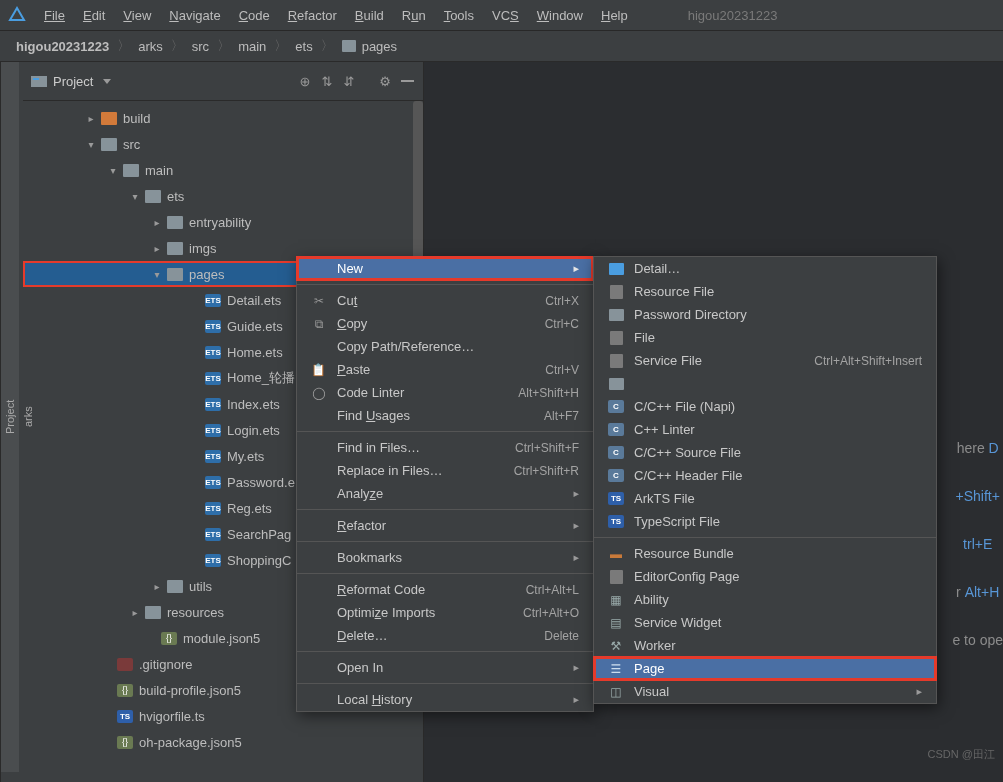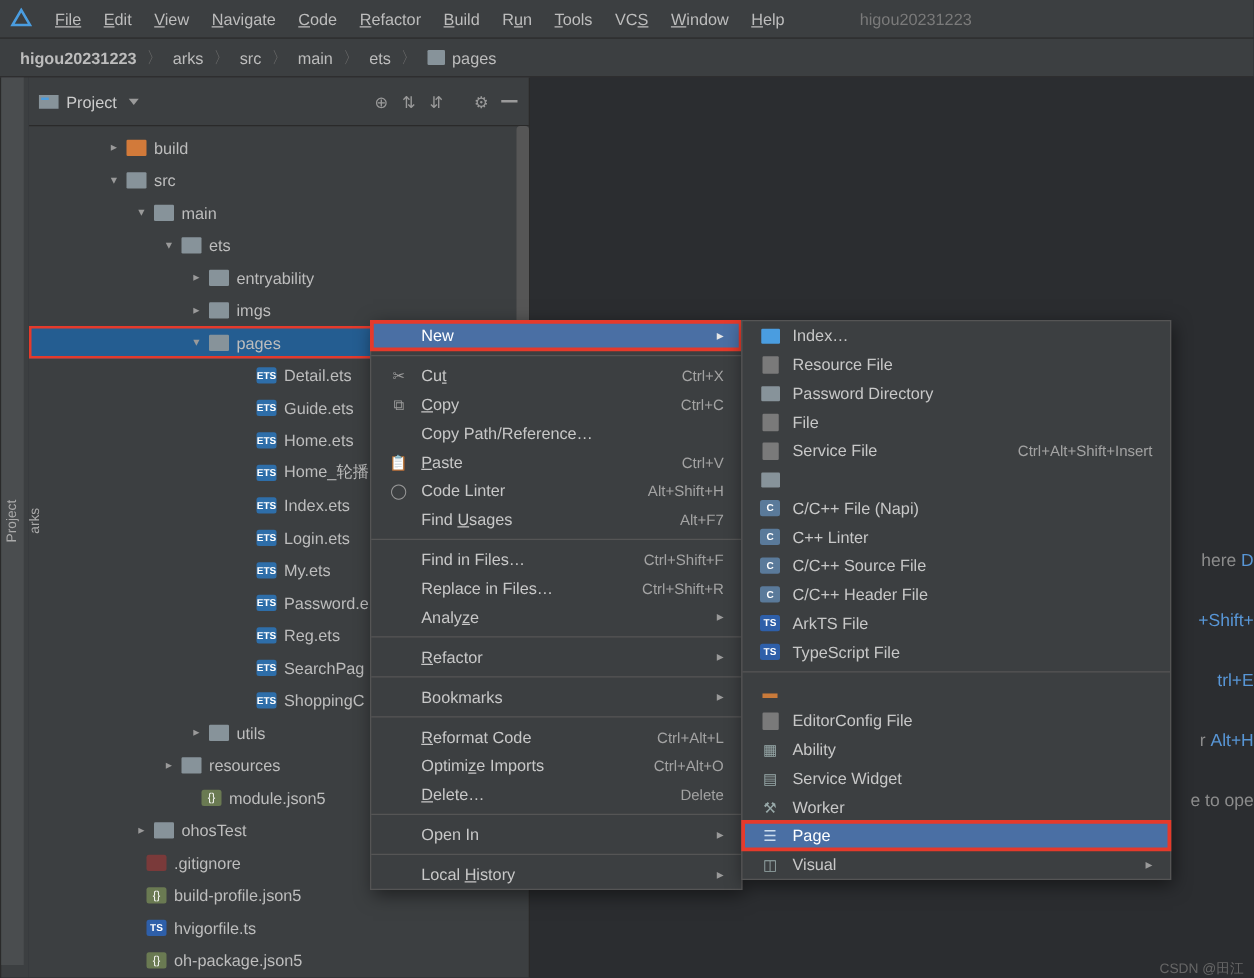--- a/index.html
+++ b/index.html
@@ -31,39 +31,39 @@
   .arw.col::before{content:"▸"}
   .arw.none::before{content:""}
   .fold{width:16px;height:13px;background:#87939a;border-radius:1px;margin-right:6px}
   .fold.or{background:#d27a3a}
   .ets{width:16px;height:13px;background:#2e6ea9;border-radius:2px;margin-right:6px;font-size:8px;color:#fff;display:flex;align-items:center;justify-content:center;font-weight:bold}
   .json{width:16px;height:13px;background:#6a7a52;border-radius:2px;margin-right:6px;font-size:9px;color:#fff;display:flex;align-items:center;justify-content:center}
   .ts{width:16px;height:13px;background:#2e5fa9;border-radius:2px;margin-right:6px;font-size:8px;color:#fff;display:flex;align-items:center;justify-content:center;font-weight:bold}
   .git{width:16px;height:13px;background:#7a3a3a;border-radius:2px;margin-right:6px}
   .editor{flex:1;background:#2b2d30;position:relative;color:#8c8c8c;font-size:14px}
   .edtxt{position:absolute;right:0;top:362px;line-height:48px}
-  .edtxt .ln{white-space:nowrap;text-align:right}
+  .edtxt .ln{white-space:nowrap;text-align:center}
   .edtxt .kb{color:#5896d6;font-weight:500}
   .ctx{position:absolute;background:#3c3f41;border:1px solid #555;box-shadow:2px 4px 14px rgba(0,0,0,.5);font-size:13px;color:#c8c8c8}
   .ctx1{left:296px;top:256px;width:296px}
   .ctx2{left:593px;top:256px;width:342px}
   .cr{display:flex;align-items:center;height:23px;padding:0 14px;gap:10px}
   .cr.hov{background:#4a6fa4;color:#fff}
   .cr .lab{flex:1}
   .cr .lab u{text-decoration:underline}
   .cr .sc{color:#a3a3a3;font-size:12px}
   .cr .sub{color:#9a9a9a;font-size:11px}
   .cr.hov .sub{color:#e6e6e6}
   .sep{height:1px;background:#555;margin:4px 0}
   .cic{width:16px;height:14px;display:flex;align-items:center;justify-content:center;font-size:12px;color:#9a9a9a}
   .cr.hov .cic{color:#fff}
   .cfold{width:15px;height:12px;background:#87939a;border-radius:1px}
   .ccfile{width:13px;height:14px;background:#7a7a7a;border-radius:1px}
   .hl-red{outline:3px solid #e53a2b;outline-offset:-2px}
-  .watermark{position:absolute;right:8px;bottom:0;color:#666;font-size:11px}
+  .watermark{position:absolute;right:8px;bottom:20px;color:#666;font-size:11px}
   .scrollb{position:absolute;right:0;top:0;width:10px;height:160px;background:#565656;border-radius:3px}
   .dash{width:13px;height:2px;background:#9a9a9a}
   .tridown{width:0;height:0;border-left:4px solid transparent;border-right:4px solid transparent;border-top:5px solid #9a9a9a;display:inline-block;margin-left:4px;vertical-align:2px}
 </style>
 </head>
 <body>
 
 <div class="menubar">
   <span class="logo">
       <svg width="18" height="18">
@@ -227,25 +227,20 @@
       <div class="row" style="padding-left:106px">
           <span class="arw col"></span>
           <span class="fold"></span>
           <span>resources</span>
         </div>
       <div class="row" style="padding-left:122px">
           <span class="arw none"></span>
           <span class="json">{}</span>
           <span>module.json5</span>
         </div>
-      <div class="row" style="padding-left:84px">
-          <span class="arw col"></span>
-          <span class="fold"></span>
-          <span>ohosTest</span>
-        </div>
       <div class="row" style="padding-left:78px">
           <span class="arw none"></span>
           <span class="git"></span>
           <span>.gitignore</span>
         </div>
       <div class="row" style="padding-left:78px">
           <span class="arw none"></span>
           <span class="json">{}</span>
           <span>build-profile.json5</span>
         </div>
@@ -366,21 +361,21 @@
       <span class="lab">Local <u>H</u>istory</span>
       <span class="sub">▸</span>
     </div>
   </div>
 
 <div class="ctx ctx2" id="ctx2">
     <div class="cr">
       <span class="cic">
         <span class="cfold" style="background:#4a9de0"></span>
       </span>
-      <span class="lab">Index…</span>
+      <span class="lab">Detail…</span>
     </div>
     <div class="cr">
       <span class="cic">
         <span class="ccfile"></span>
       </span>
       <span class="lab">Resource File</span>
     </div>
     <div class="cr">
       <span class="cic">
         <span class="cfold"></span>
@@ -439,26 +434,27 @@
       <span class="cic">
         <span class="ts" style="margin:0">TS</span>
       </span>
       <span class="lab">TypeScript File</span>
     </div>
     <div class="sep"></div>
     <div class="cr">
       <span class="cic">
         <span style="color:#c97a3a">▬</span>
       </span>
+      <span class="lab">Resource Bundle</span>
     </div>
     <div class="cr">
       <span class="cic">
         <span class="ccfile"></span>
       </span>
-      <span class="lab">EditorConfig File</span>
+      <span class="lab">EditorConfig Page</span>
     </div>
     <div class="cr">
       <span class="cic">
         <span style="color:#9aa">▦</span>
       </span>
       <span class="lab">Ability</span>
     </div>
     <div class="cr">
       <span class="cic">
         <span style="color:#9aa">▤</span>

